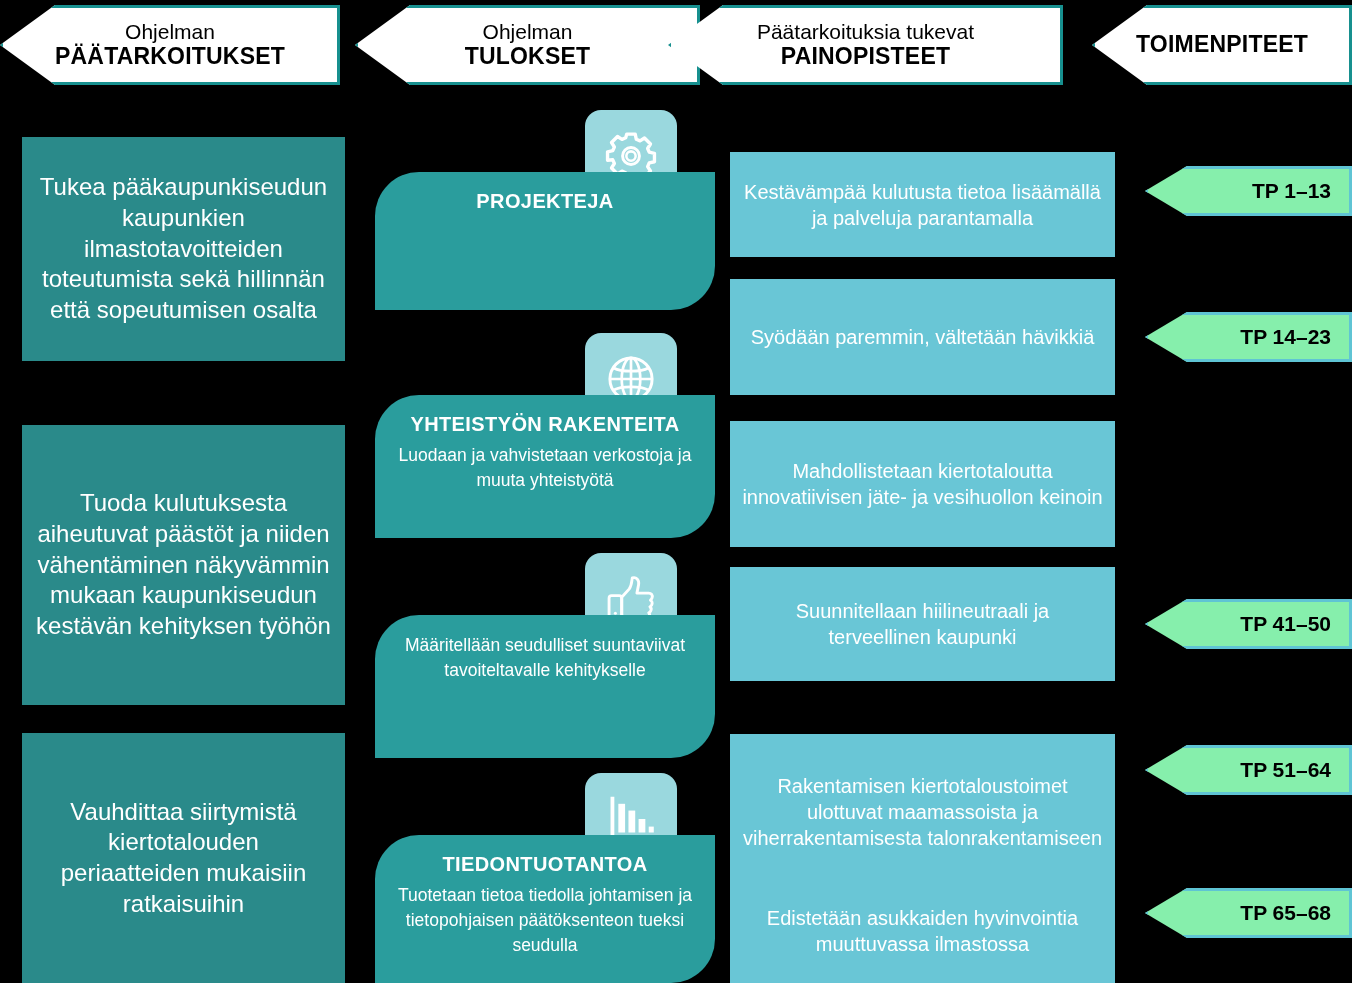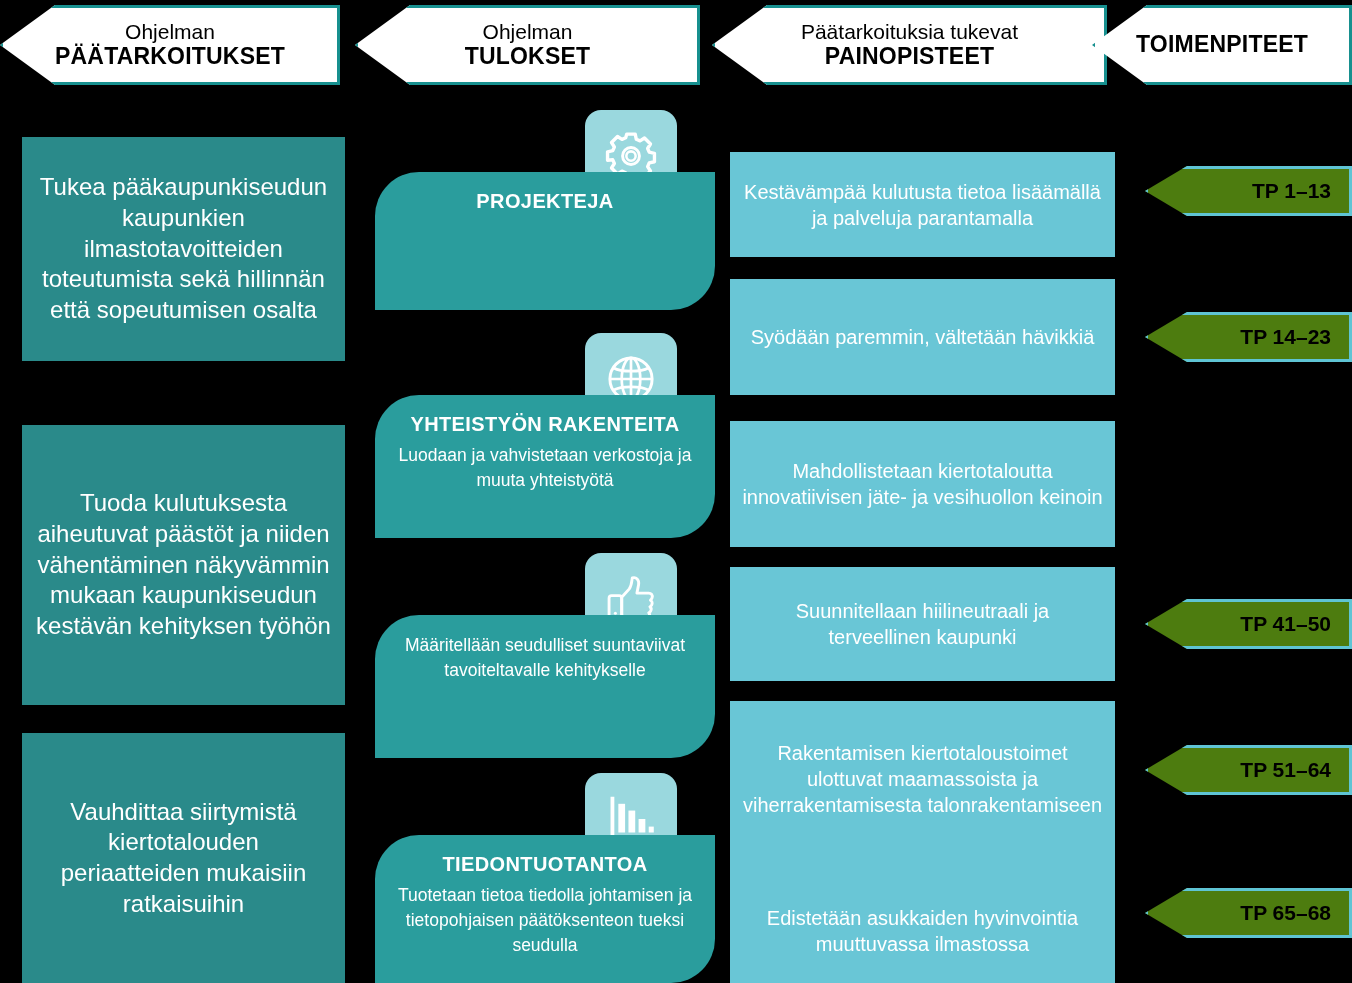--- a/index.html
+++ b/index.html
@@ -29,21 +29,21 @@
   .hdr-l1 { font-size: 21px; font-weight: 400; display:block; }
   .hdr-l2 { font-size: 23px; font-weight: 700; display:block; letter-spacing: .2px;}
   .hdr-one { font-size: 23px; font-weight: 700; letter-spacing:.2px;}
 
   .chev {
     clip-path: polygon(55px 0, 100% 0, 100% 100%, 55px 100%, 0 50%);
   }
 
   #hdr1 { left: 0px;    width: 340px; }
   #hdr2 { left: 355px;  width: 345px; }
-  #hdr3 { left: 712px;  width: 395px; text-align: center; }
+  #hdr3 { left: 668px;  width: 395px; text-align: center; }
   #hdr4 { left: 1092px; width: 260px; }
 
   
   .purpose {
     position: absolute;
     left: 22px;
     width: 323px;
     background: #2a8a8a;
     color: #ffffff;
     display: flex;
@@ -120,30 +120,30 @@
     justify-content: center;
     text-align: center;
     padding: 8px 12px;
     font-size: 20px;
     line-height: 1.3;
   }
   #focus0 { top: 152px; height: 105px; }
   #focus1 { top: 279px; height: 116px; }
   #focus2 { top: 421px; height: 126px; }
   #focus3 { top: 567px; height: 114px; }
-  #focus4 { top: 701px; height: 156px; }
+  #focus4 { top: 734px; height: 156px; }
   #focus5 { top: 857px; height: 148px; }
 
   
   .tp {
     position: absolute;
     left: 1145px;
     width: 207px;
     height: 50px;
-    background: #4d7c0f;
+    background: #86efac;
     border: 3px solid #5fc4d4;
     clip-path: polygon(42px 0, 100% 0, 100% 100%, 42px 100%, 0 50%);
     display: flex;
     align-items: center;
     justify-content: flex-end;
     padding-right: 18px;
     color: #000000;
     font-size: 21px;
     font-weight: 700;
   }

